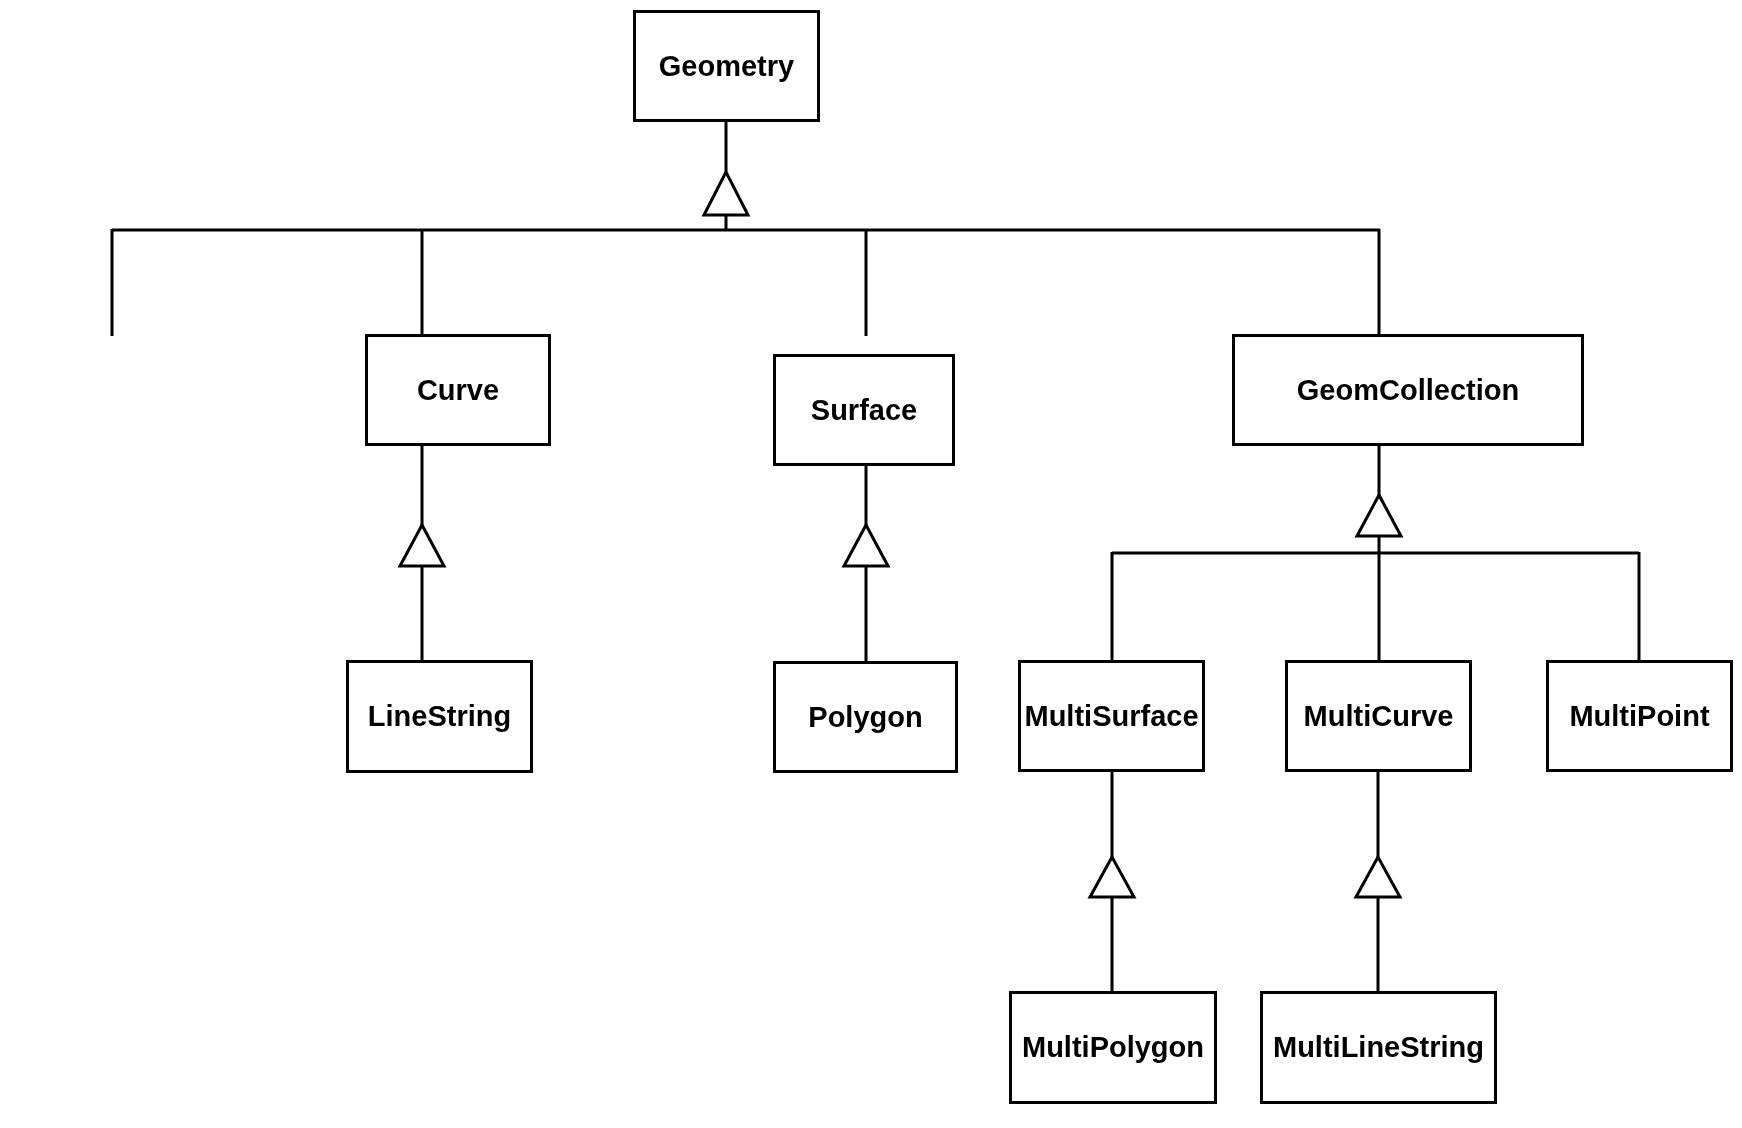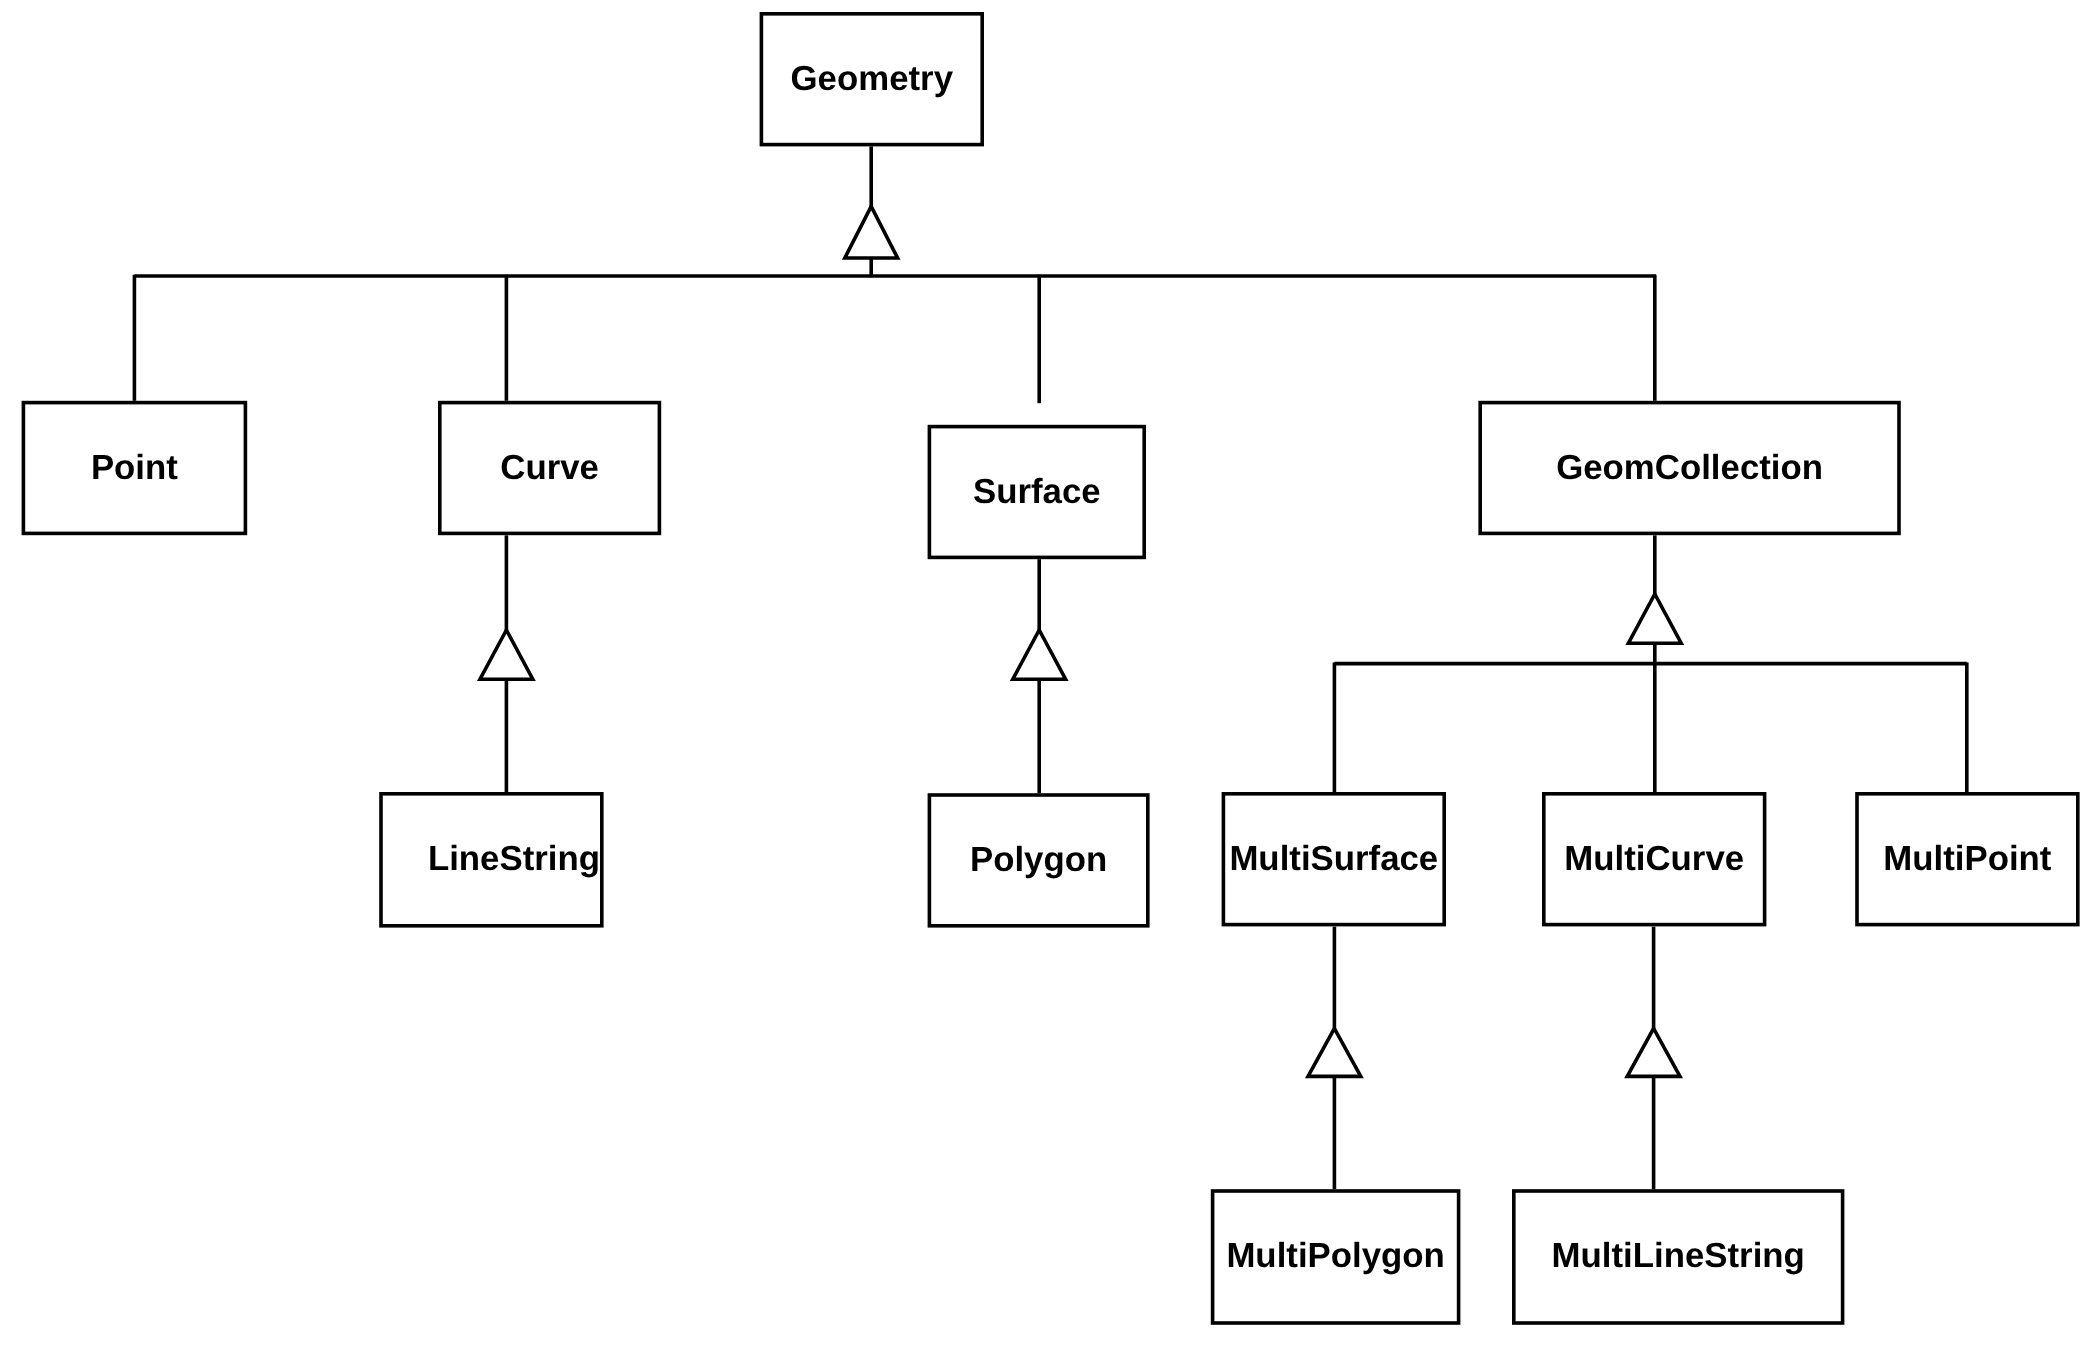--- a/index.html
+++ b/index.html
@@ -38,27 +38,27 @@
     color: #000000;
     white-space: nowrap;
     line-height: 1;
   }
   
   #n-geometry        { left: 633px;  top: 10px;  width: 187px; height: 112px; }
   #n-point           { left: 18px;   top: 334px; width: 188px; height: 112px; }
   #n-curve           { left: 329px;  top: 334px; width: 186px; height: 112px; margin-left: 36px; }
   #n-surface         { left: 773px;  top: 334px; width: 182px; height: 112px; margin-top: 20px; }
   #n-geomcollection  { left: 1232px; top: 334px; width: 352px; height: 112px; }
-  #n-linestring      { left: 316px;  top: 660px; width: 187px; height: 113px; justify-content: flex-end; }
+  #n-linestring      { left: 346px;  top: 660px; width: 187px; height: 113px; }
   #n-polygon         { left: 773px;  top: 661px; width: 185px; height: 112px; }
   #n-multisurface    { left: 1018px; top: 660px; width: 187px; height: 112px; }
   #n-multicurve      { left: 1285px; top: 660px; width: 187px; height: 112px; }
   #n-multipoint      { left: 1546px; top: 660px; width: 187px; height: 112px; }
   #n-multipolygon    { left: 1009px; top: 991px; width: 208px; height: 113px; }
-  #n-multilinestring { left: 1260px; top: 991px; width: 277px; height: 113px; }
+  #n-multilinestring { left: 1260px; top: 991px; width: 237px; height: 113px; }
 
   .edge-line { stroke: #000000; stroke-width: 3; fill: none; }
   .gen-arrow { stroke: #000000; stroke-width: 3; fill: #ffffff; }
 </style>
 </head>
 <body>
 
 <div id="canvas">
 
   <svg id="connectors" width="1742" height="1128" viewBox="0 0 1742 1128" xmlns="http://www.w3.org/2000/svg">
@@ -95,23 +95,20 @@
 
     <line class="edge-line" x1="1378" y1="772" x2="1378" y2="859"></line>
     <polygon class="gen-arrow" points="1378,857 1356,897 1400,897"></polygon>
     <line class="edge-line" x1="1378" y1="897" x2="1378" y2="993"></line>
   </svg>
 
   <div class="node" id="n-geometry">
     <span class="node-label">Geometry</span>
   </div>
 
-  <div class="node" id="n-point">
-    <span class="node-label">Point</span>
-  </div>
 
   <div class="node" id="n-curve">
     <span class="node-label">Curve</span>
   </div>
 
   <div class="node" id="n-surface">
     <span class="node-label">Surface</span>
   </div>
 
   <div class="node" id="n-geomcollection">

